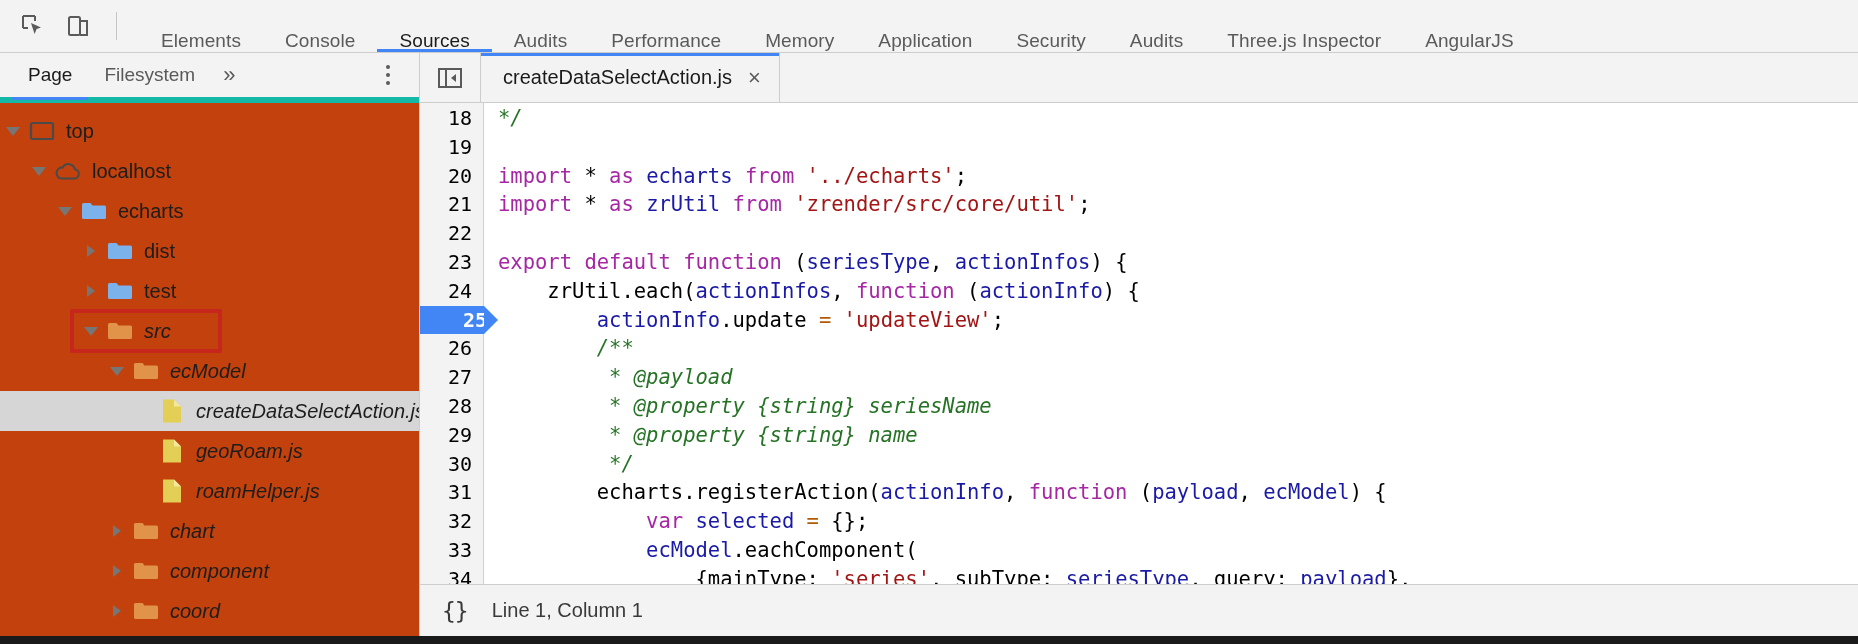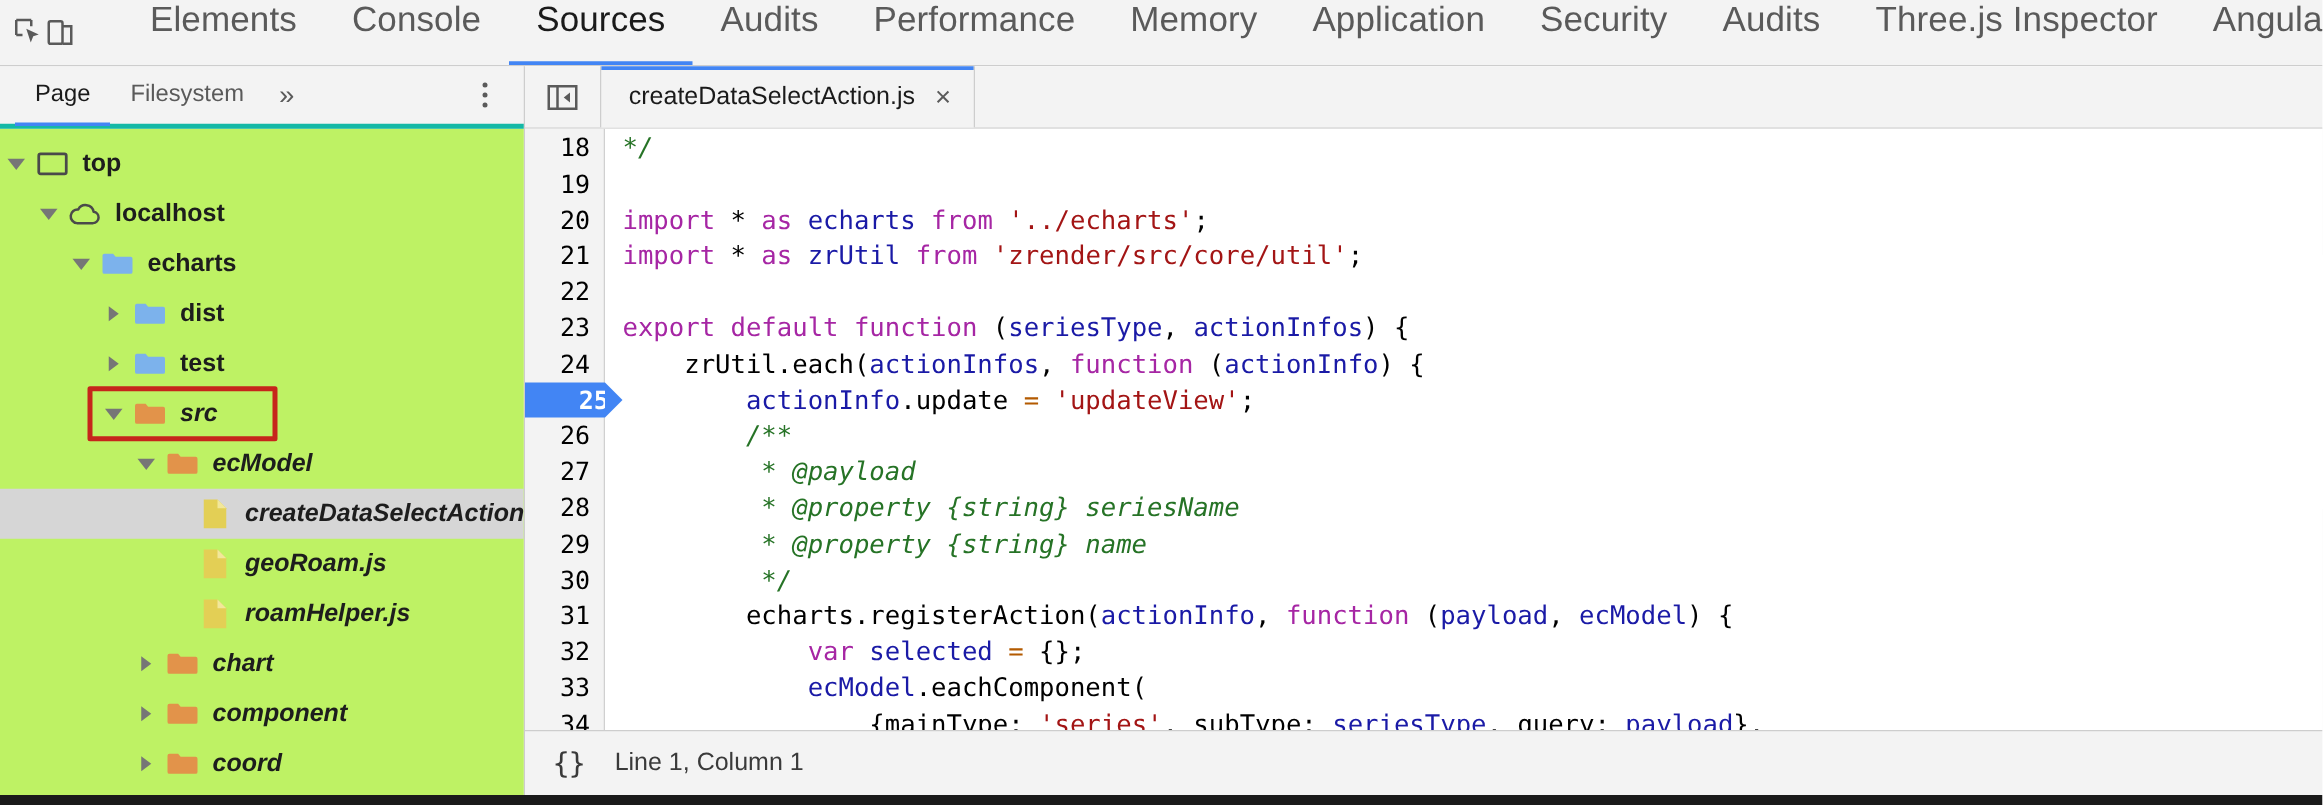--- a/index.html
+++ b/index.html
@@ -27,22 +27,22 @@
     cursor: pointer;
   }
   .tool-icon svg { display:block; }
   .tb-divider {
     width: 1px; height: 28px; background: #c6c6c6;
     margin: 0 22px 0 14px;
   }
   .main-tab {
     padding: 0 22px;
     height: 52px;
-    display: flex; align-items: flex-start;
-    font-size: 28px;
+    display: flex; align-items: flex-end;
+    font-size: 19px;
     color: #5a5a5a;
     cursor: pointer;
     white-space: nowrap;
     letter-spacing: .1px;
   }
   .main-tab.selected {
     color: #1a1a1a;
     box-shadow: inset 0 -3px 0 0 #4285f4;
   }
 
@@ -52,21 +52,21 @@
   
   .navigator {
     width: 420px; min-width: 420px;
     display: flex; flex-direction: column;
     background: #f3f3f3;
     border-right: 1px solid #cdcdcd;
   }
   .nav-tabbar {
     height: 50px; min-height: 50px;
     display: flex; align-items: center;
-    border-bottom: 4px solid #14b8a6;
+    border-bottom: 6px solid #14b8a6;
     padding-left: 12px;
     position: relative;
   }
   .nav-tab {
     padding: 0 16px; height: 49px;
     display: flex; align-items: center;
     font-size: 19px; color: #5a5a5a; cursor: pointer;
   }
   .nav-tab.selected { color: #1a1a1a; box-shadow: inset 0 -3px 0 0 #4285f4; }
   .nav-more {
@@ -77,22 +77,21 @@
     position: absolute; right: 18px; top: 50%; transform: translateY(-50%);
     width: 26px; height: 30px;
     display: flex; flex-direction: column; align-items: center; justify-content: center;
     gap: 4px; cursor: pointer;
   }
   .nav-menu-btn i { width: 4px; height: 4px; border-radius: 50%; background: #5a5a5a; display:block; }
 
   
   .tree {
     flex: 1; overflow: hidden; padding-top: 8px;
-    background: #bef264;
-    font-weight: bold;
+    background: #c2410c;
   }
   .tree-row {
     height: 40px;
     display: flex; align-items: center;
     font-size: 20px;
     color: #1d1d1d;
     cursor: pointer;
     white-space: nowrap;
     position: relative;
   }

